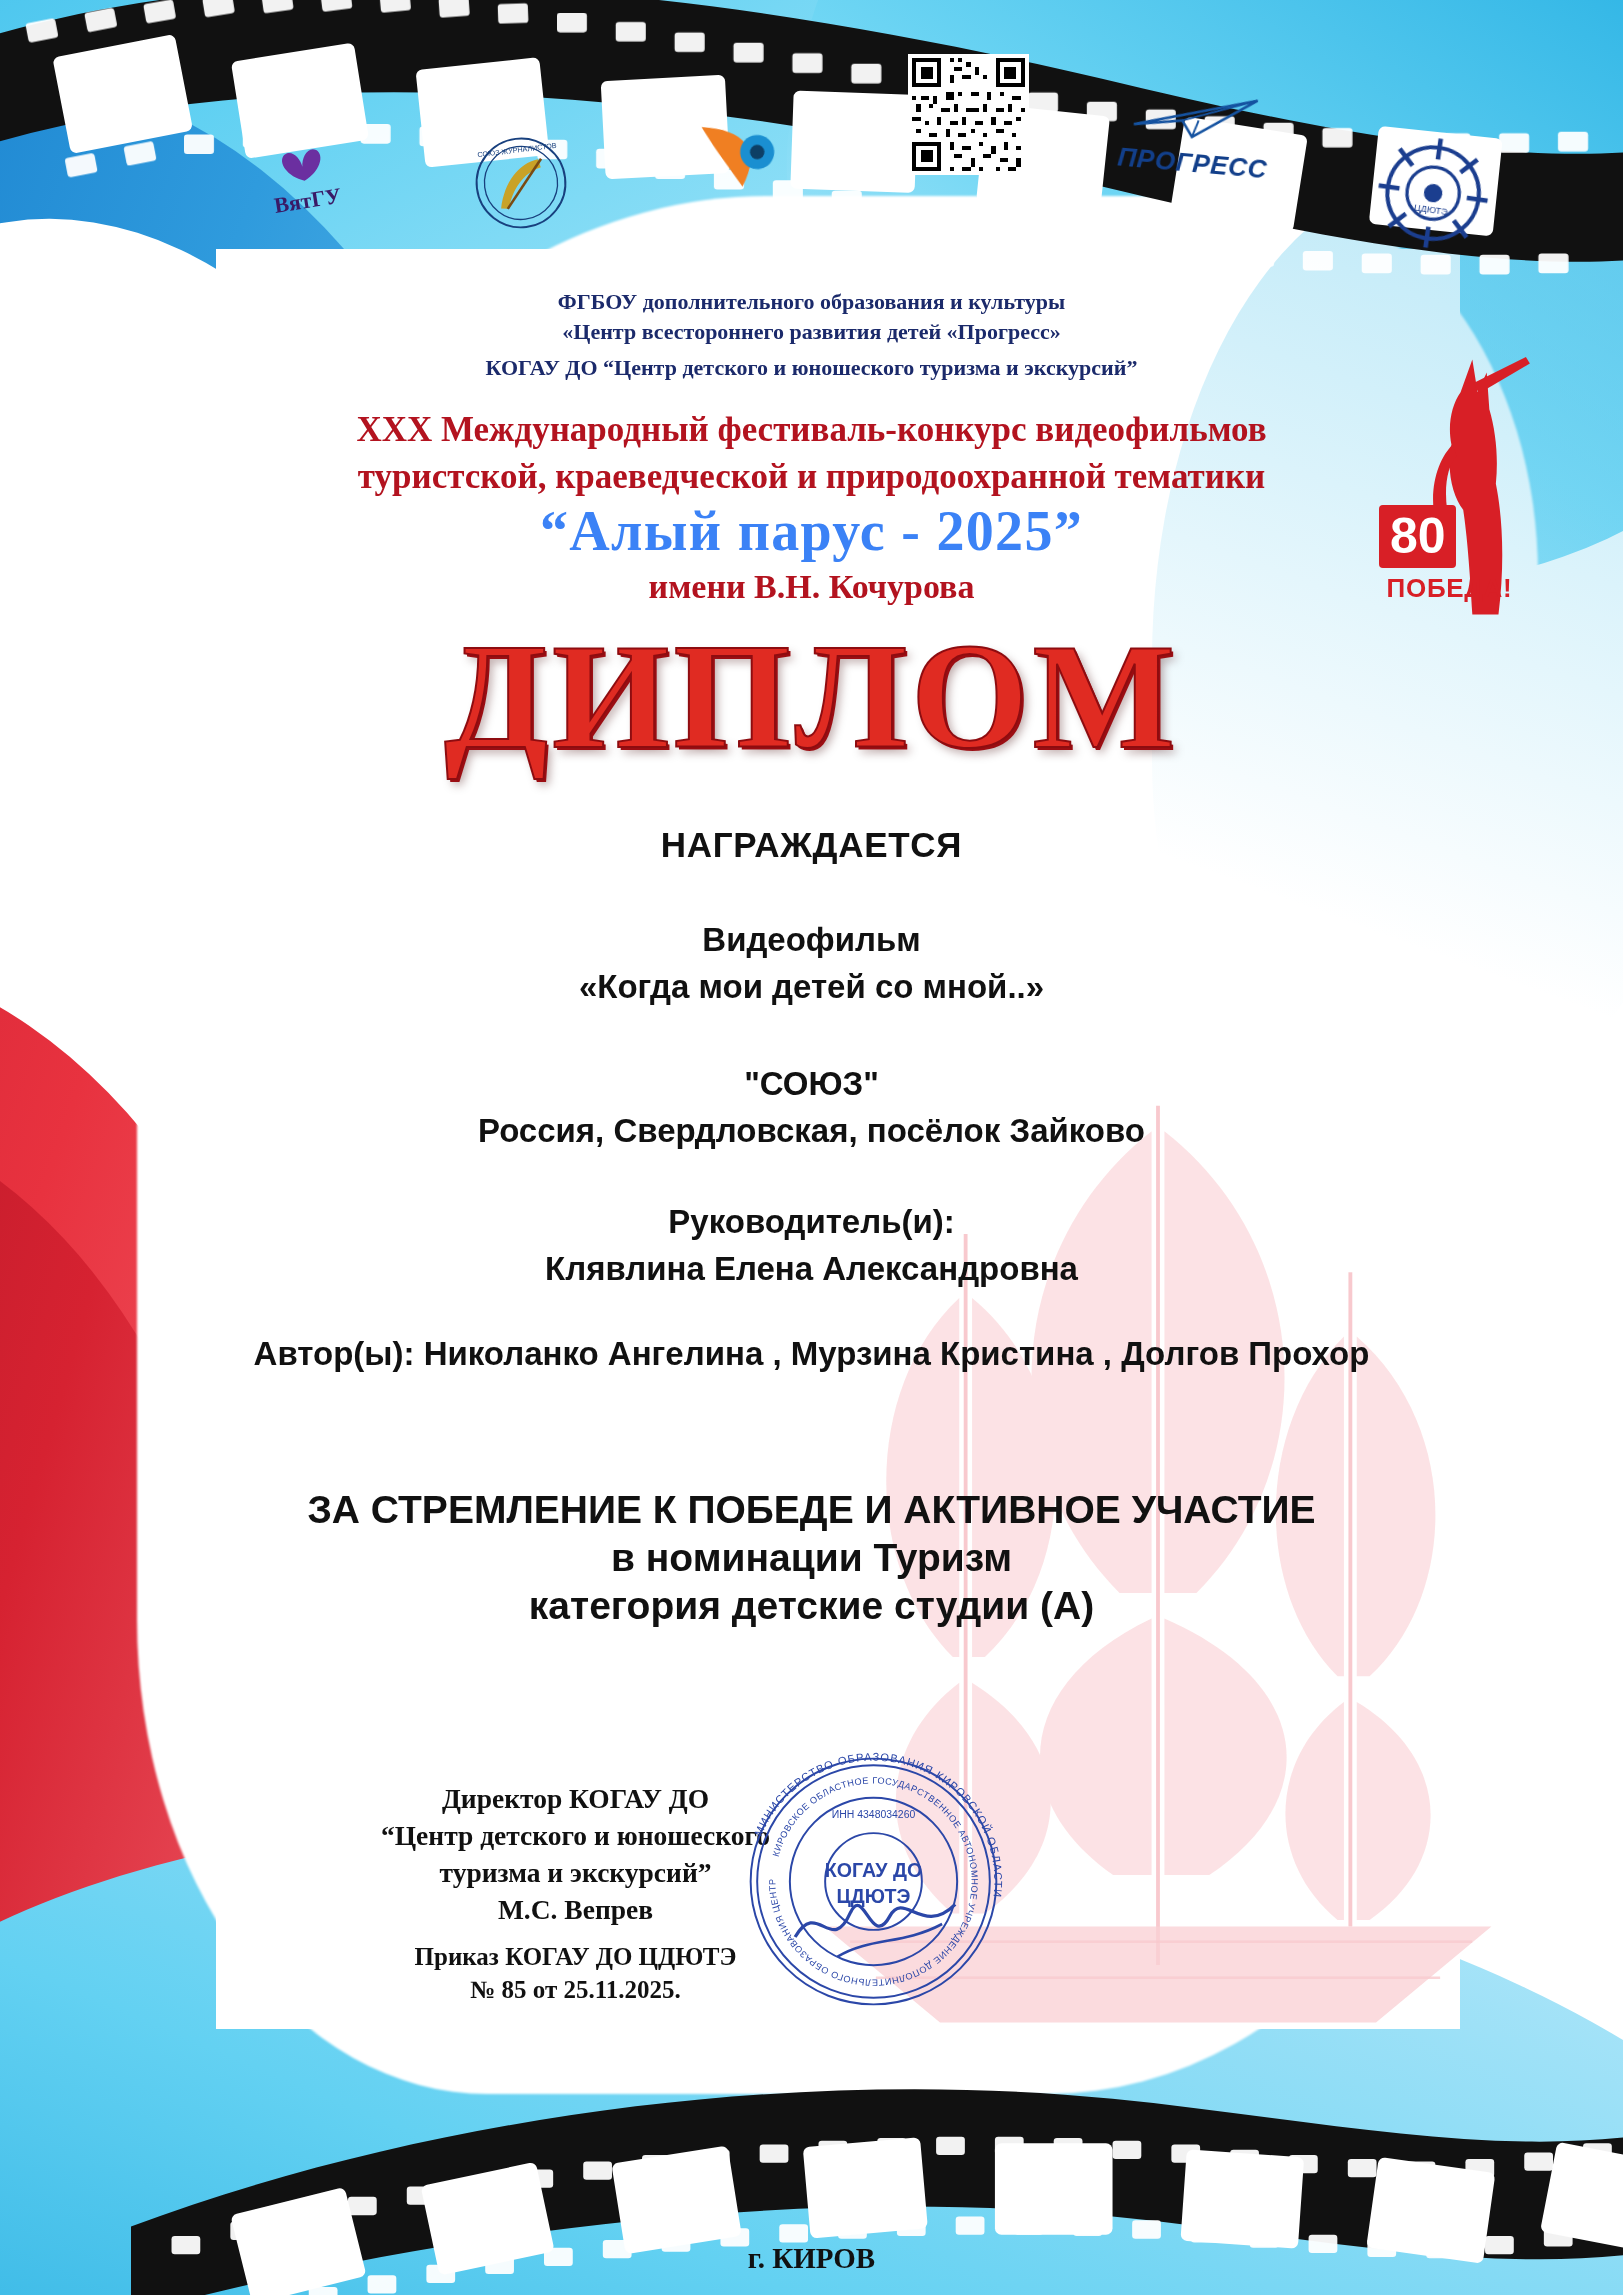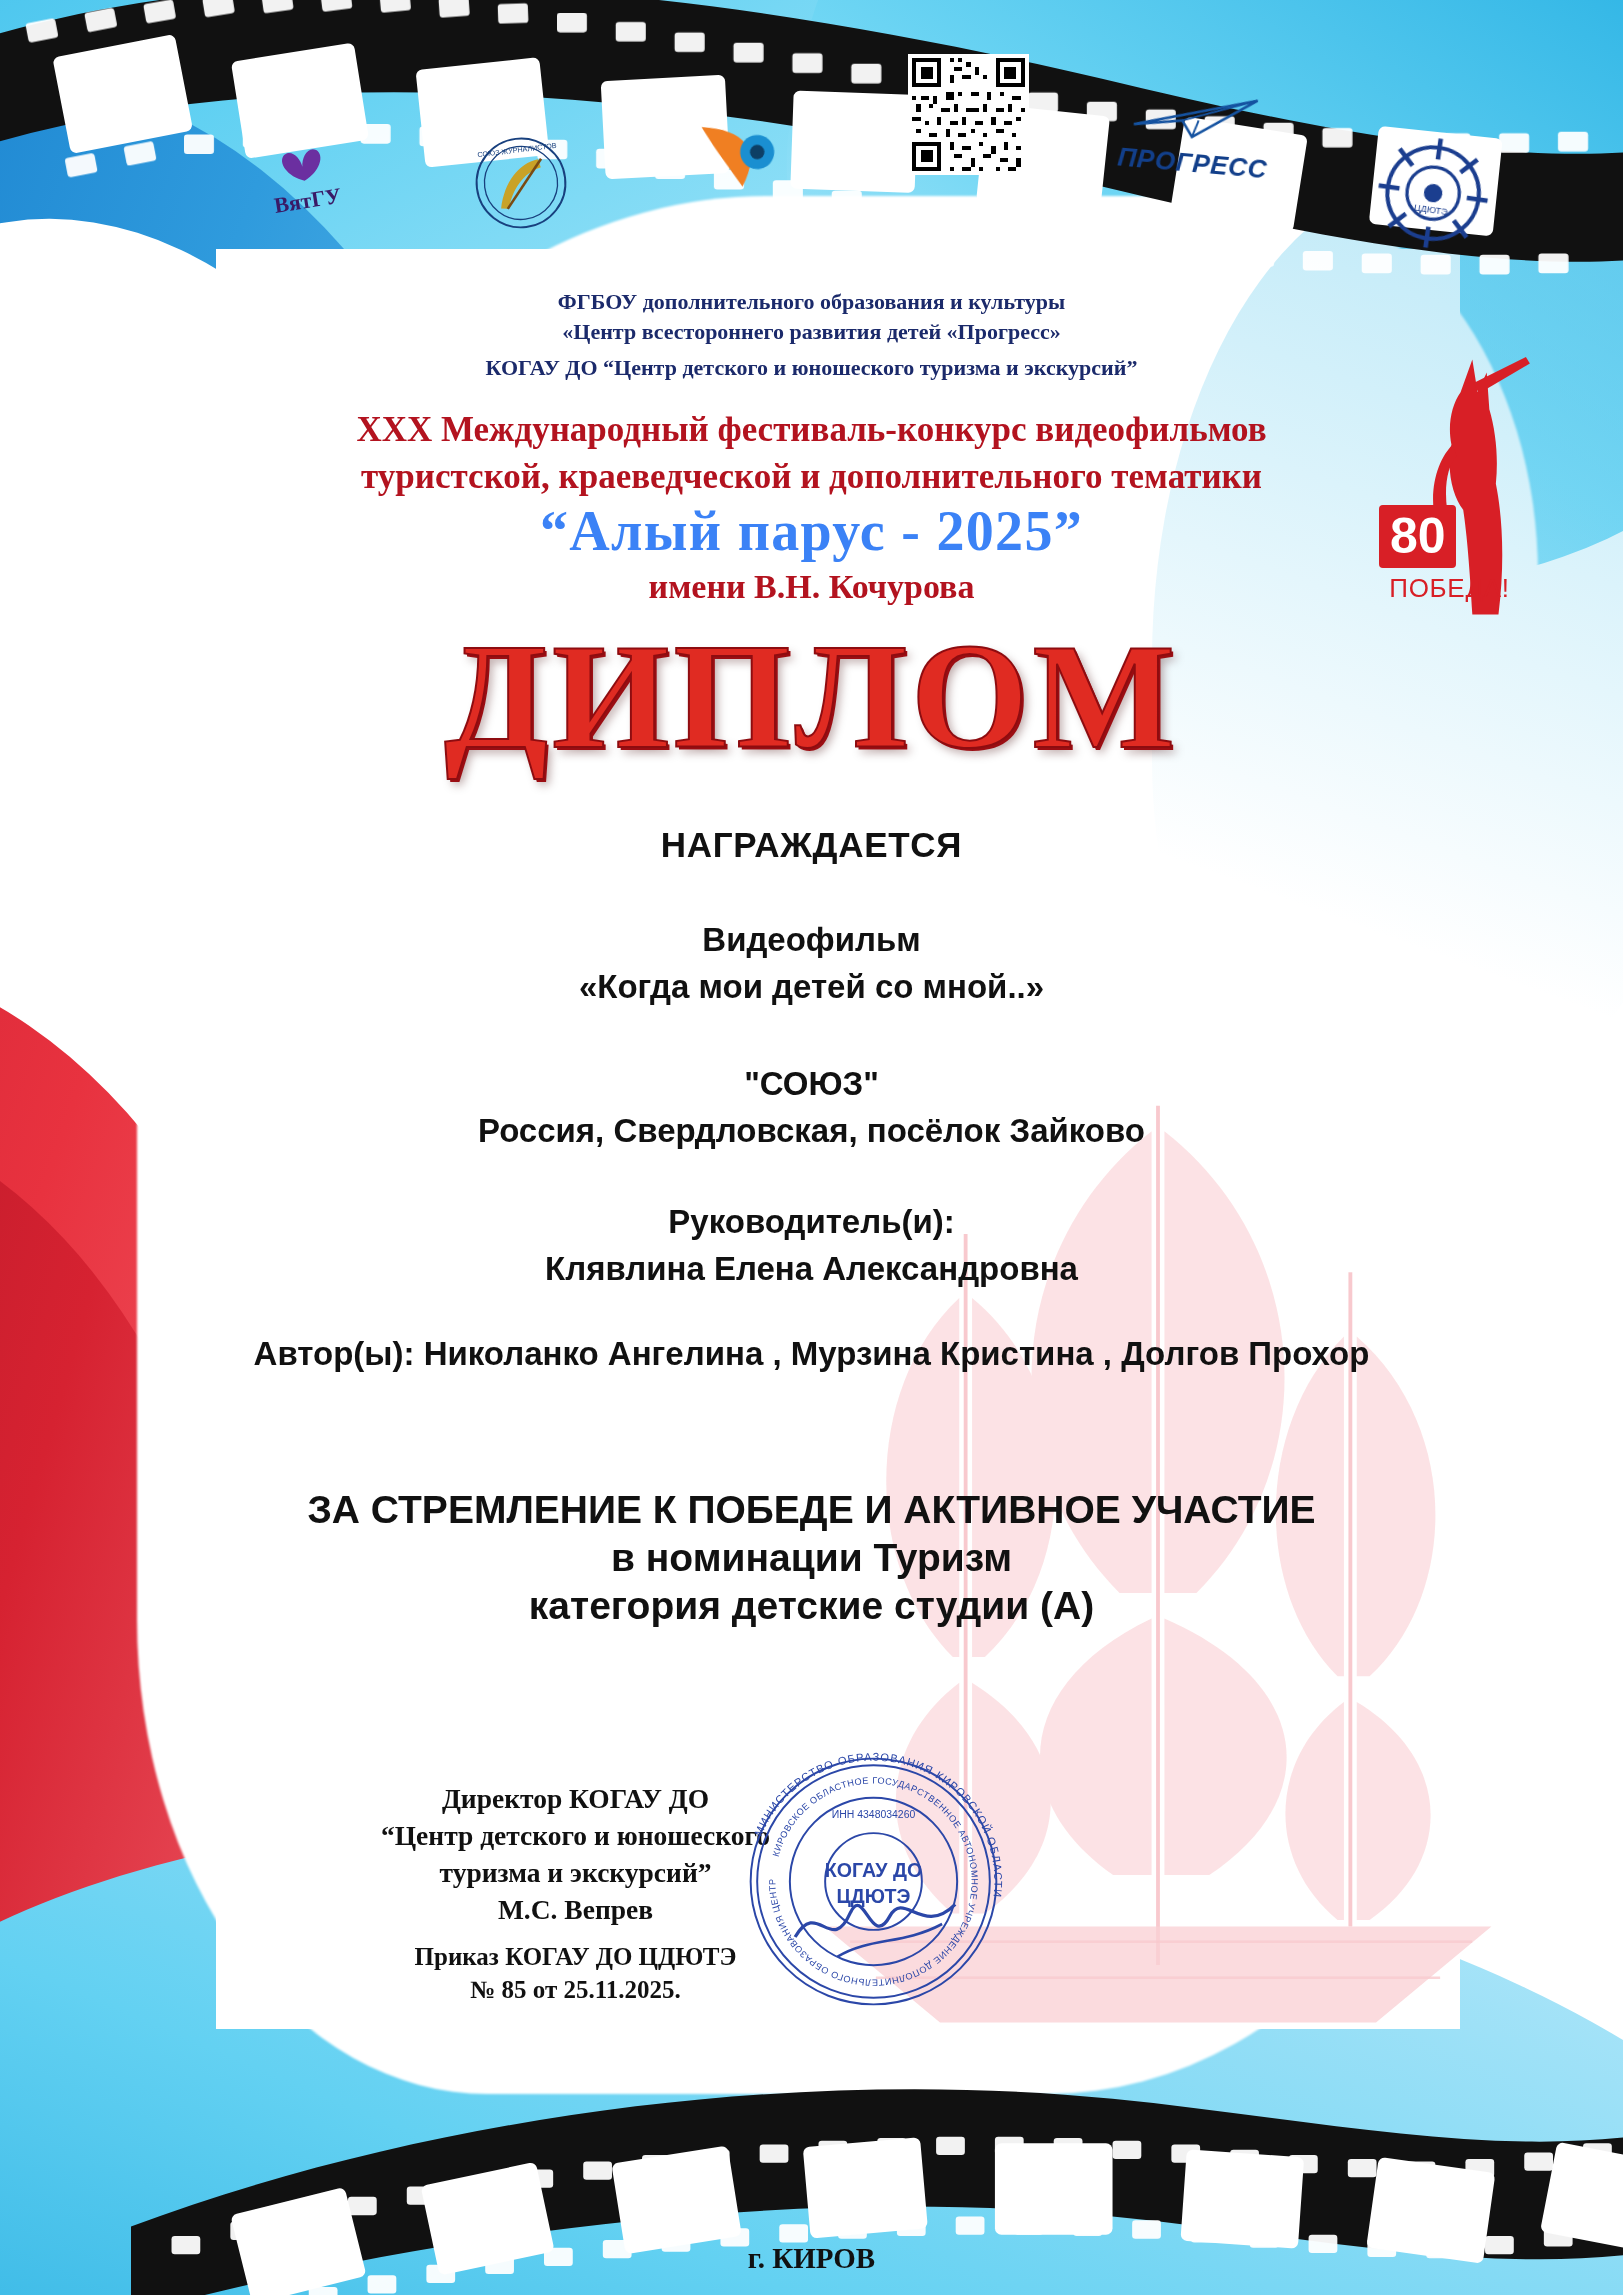--- a/index.html
+++ b/index.html
@@ -145,21 +145,21 @@
     font-size: 50px;
     line-height: 63px;
     font-family: "Liberation Sans", sans-serif;
     border-radius: 3.9px;
   }
   .victory .vtext {
     position: absolute;
     left: 0; top: 220px;
     width: 151px;
     color: #d81f26;
-    font-weight: normal;
+    font-weight: bold;
     font-size: 26px;
     letter-spacing: 0.7px;
     font-family: "Liberation Sans", sans-serif;
   }
 
   
   .content {
     position: absolute;
     left: 0; top: 0;
     width: 1623px;
@@ -649,21 +649,21 @@
       <div class="org-line">ФГБОУ дополнительного образования и культуры</div>
       <div class="org-line">«Центр всестороннего развития детей «Прогресс»</div>
     </div>
 
     <div class="org-block2">
       <div class="org-line">КОГАУ ДО “Центр детского и юношеского туризма и экскурсий”</div>
     </div>
 
     <div class="fest-title">
       <div>XXX Международный фестиваль-конкурс видеофильмов</div>
-      <div>туристской, краеведческой и дополнительного тематики</div>
+      <div>туристской, краеведческой и природоохранной тематики</div>
     </div>
 
     <div class="fest-name">“Алый  парус - 2025”</div>
     <div class="fest-sub">имени  В.Н. Кочурова</div>
 
     <div class="diplom">ДИПЛОМ</div>
 
     <div class="award-word">НАГРАЖДАЕТСЯ</div>
 
     <div class="block b-video">

